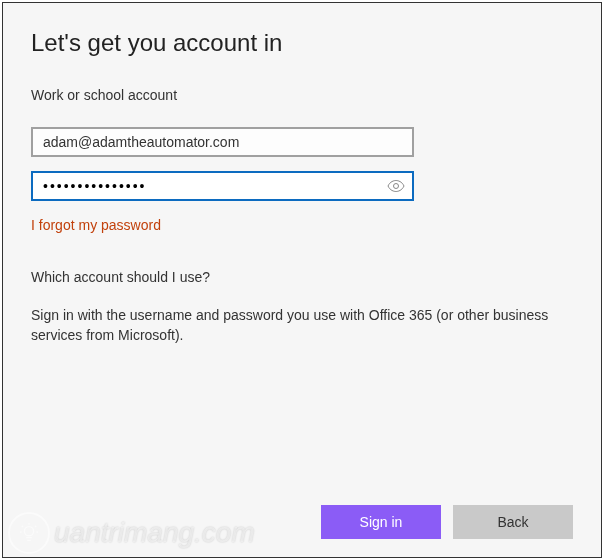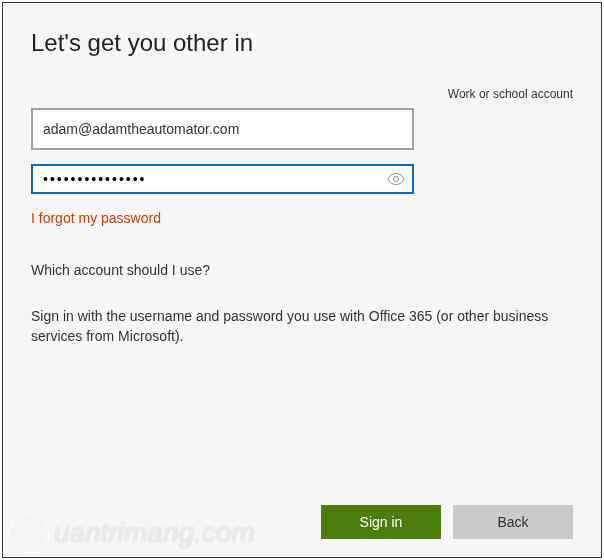--- a/index.html
+++ b/index.html
@@ -28,28 +28,27 @@
       flex-direction: column;
     }
     .title {
       font-size: 24px;
       font-weight: 400;
       color: #222;
       margin-bottom: 30px;
       font-family: "Segoe UI Light", "Segoe UI", sans-serif;
     }
     .label {
-      font-size: 12px;
-      color: #333;
-      margin-bottom: 7px;
-      text-align: right;
+      font-size: 14px;
+      color: #333;
+      margin-bottom: 24px;
     }
     .input-email {
       width: 383px;
-      height: 42px;
+      height: 30px;
       border: 2px solid #a0a0a0;
       background: #fdfdfd;
       padding: 4px 10px;
       font-size: 14px;
       color: #333;
       margin-bottom: 14px;
     }
     .input-password-wrap {
       width: 383px;
       height: 30px;
@@ -82,21 +81,21 @@
       text-decoration: none;
       cursor: pointer;
       display: inline-block;
     }
     .forgot {
       margin-bottom: 36px;
     }
     .help-heading {
       font-size: 14px;
       color: #333;
-      margin-bottom: 28px;
+      margin-bottom: 20px;
     }
     .help-text {
       font-size: 14px;
       color: #333;
       line-height: 1.45;
       max-width: 520px;
     }
     .spacer {
       flex: 1;
     }
@@ -110,21 +109,21 @@
     }
     .btn {
       width: 120px;
       height: 34px;
       border: none;
       font-size: 14px;
       cursor: pointer;
       font-family: inherit;
     }
     .btn-primary {
-      background: #4d7c0f;
+      background: #8b5cf6;
       color: #ffffff;
     }
     .btn-secondary {
       background: #c9c9c9;
       color: #333;
     }
     .watermark {
       position: absolute;
       left: 8px;
       bottom: 6px;
@@ -148,21 +147,21 @@
       align-items: center;
       justify-content: center;
       margin-right: 2px;
     }
   </style>
 </head>
 <body>
 
 <div class="frame">
 
-  <h1 class="title">Let's get you other in</h1>
+  <h1 class="title">Let's get you account in</h1>
 
   <div class="label">Work or school account</div>
 
   <input type="text" class="input-email" value="adam@adamtheautomator.com" style="">
 
   <div class="input-password-wrap">
     <input type="password" class="input-password" value="•••••••••••••••" style="">
     <span class="reveal-eye">
       <svg width="18" height="12" viewBox="0 0 18 12" fill="none" stroke="currentColor" stroke-width="1">
         <path d="M1 6 C3 1.5 7 0.5 9 0.5 C11 0.5 15 1.5 17 6 C15 10.5 11 11.5 9 11.5 C7 11.5 3 10.5 1 6 Z"></path>

